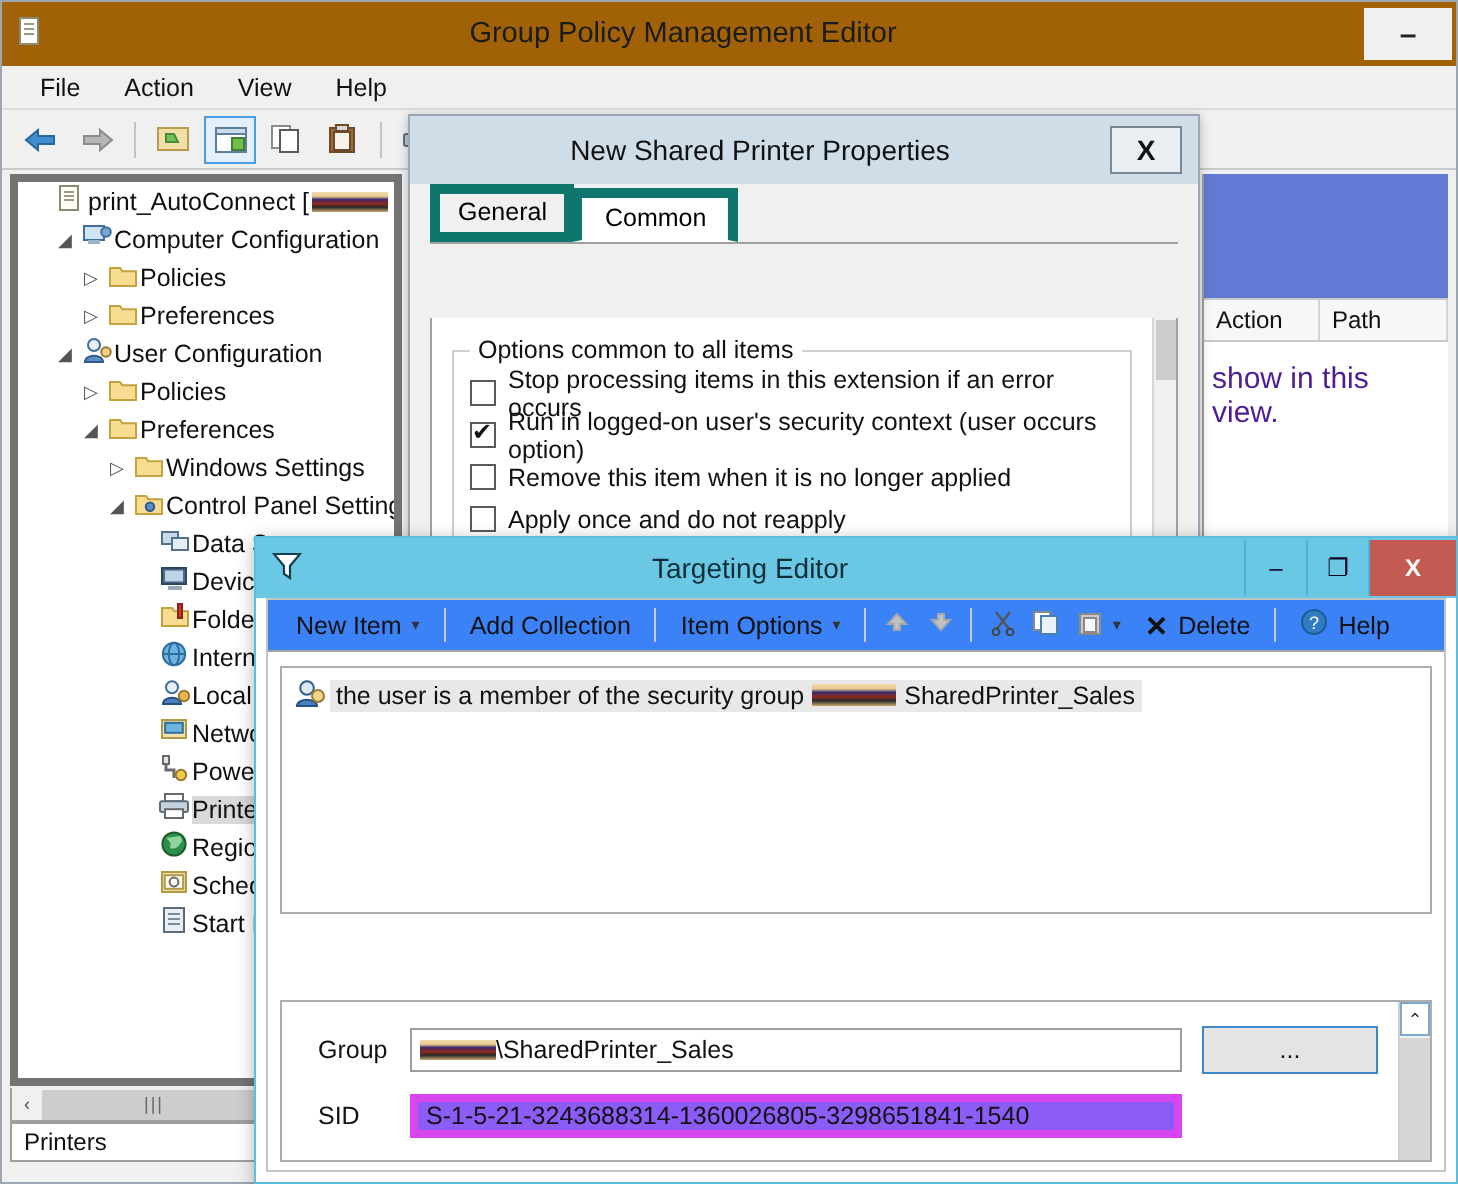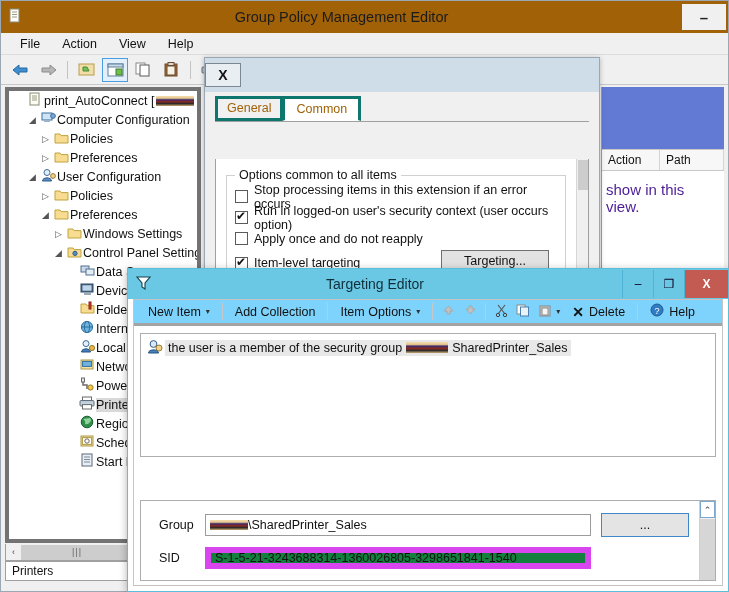--- a/index.html
+++ b/index.html
@@ -129,22 +129,22 @@
     border: 1px solid #7b8894; background: #e9eef2;
     display: flex; align-items: center; justify-content: center;
     font-size: 14px; font-weight: bold; color: #111; cursor: default;
   }
   #props-tabstrip {
     height: 22px; margin: 8px 10px 0 10px; position: relative;
     border-bottom: 1px solid #a0a0a0;
     display: flex; align-items: flex-end;
   }
   .ptab {
-    padding: 2px 9px 3px 9px; font-size: 12.5px; color: #a16207;
-    border: 3px solid #0f766e; background: #f0f0f0;
+    padding: 2px 9px 3px 9px; font-size: 12.5px; color: #000000;
+    border: 5px solid #0f766e; background: #f0f0f0;
     margin-right: -1px; cursor: default;
   }
   .ptab.active {
     background: #ffffff; border-bottom: 1px solid #ffffff;
     padding: 3px 11px 4px 11px; position: relative; z-index: 2;
   }
   #props-body {
     position: absolute; left: 10px; right: 10px; top: 101px; bottom: 6px;
     background: #ffffff; border: 1px solid #a0a0a0; border-top: none;
     overflow: hidden;
@@ -207,21 +207,21 @@
     background: #6bc8e4; border-left: 1px solid #4fb4d4;
   }
   .te-wbtn.close { background: #c45b52; color: #fff; width: 44px; font-weight: bold; }
 
   #te-client {
     position: absolute; left: 5px; right: 5px; top: 30px; bottom: 5px;
     background: #ffffff; border: 1px solid #c4c4c4;
     overflow: hidden;
   }
   #te-toolbar {
-    height: 26px; background: #7dd3fc; border-bottom: 3px solid #a3a3a3;
+    height: 26px; background: #3b82f6; border-bottom: 1px solid #a3a3a3;
     display: flex; align-items: center; padding-left: 6px; font-size: 12.5px;
     color: #111;
   }
   .tt-item { padding: 3px 8px; display: flex; align-items: center; gap: 5px; cursor: default; }
   .tt-caret { font-size: 8px; color: #333; }
   .tt-sep { width: 1px; height: 17px; background: #c8c8c8; margin: 0 4px; }
   .tt-icon { width: 22px; text-align: center; font-size: 13px; cursor: default; }
   .tt-icon.dim { color: #b3b3b3; }
 
   #te-list {
@@ -250,21 +250,21 @@
   }
   #te-form-inner { position: absolute; left: 0; right: 16px; top: 0; bottom: 0;
     padding: 12px 10px 0 18px; }
   .frow { display: flex; align-items: center; margin-bottom: 10px; }
   .flabel { width: 46px; font-size: 12.5px; color: #111; flex: none; }
   .finput {
     flex: 1; height: 22px; border: 1px solid #9c9c9c; background: #ffffff;
     display: flex; align-items: center; padding: 0 4px; font-size: 12.5px;
     color: #111; cursor: text;
   }
-  .finput.ro { background: #15803d; border: 6px solid #d946ef; }
+  .finput.ro { background: #8b5cf6; border: 4px solid #d946ef; }
   #browse-btn {
     width: 88px; height: 24px; margin-left: 10px; flex: none;
     border: 1px solid #3e87c8; background: #e4e4e4;
     display: flex; align-items: center; justify-content: center;
     font-size: 12.5px; color: #111; cursor: default;
   }
   .orow { display: flex; align-items: center; height: 22px;
     margin-left: 46px; font-size: 12.5px; color: #111; }
   #te-form-scroll {
     position: absolute; right: 0; top: 0; bottom: 0; width: 16px;
@@ -538,40 +538,45 @@
     <div id="results-head">
       <div class="rcol" style="width:58px">Action</div>
       <div class="rcol" style="flex:1">Path</div>
     </div>
     <div id="results-body">show in this view.</div>
   </div>
 </div>
 
 <div id="props-dialog">
   <div id="props-titlebar">
+    <div class="pt-title">New Shared Printer Properties</div>
     <div id="props-close">X</div>
   </div>
 
   <div id="props-tabstrip">
     <div class="ptab">General</div>
     <div class="ptab active">Common</div>
   </div>
 
   <div id="props-body">
     <div id="props-body-inner">
       <div id="opt-group">
         <div id="opt-group-legend">Options common to all items</div>
 
         <div class="cbrow">
           <span class="cbox"></span>
           <span>Stop processing items in this extension if an error occurs</span>
         </div>
         <div class="cbrow">
           <span class="cbox checked"></span>
           <span>Run in logged-on user's security context (user occurs option)</span>
+        </div>
+        <div class="cbrow">
+          <span class="cbox"></span>
+          <span>Remove this item when it is no longer applied</span>
         </div>
         <div class="cbrow">
           <span class="cbox"></span>
           <span>Apply once and do not reapply</span>
         </div>
         <div class="cbrow" style="position:relative;height:28px">
           <span class="cbox checked"></span>
           <span>Item-level targeting</span>
           <div id="targeting-btn">Targeting...</div>
         </div>

